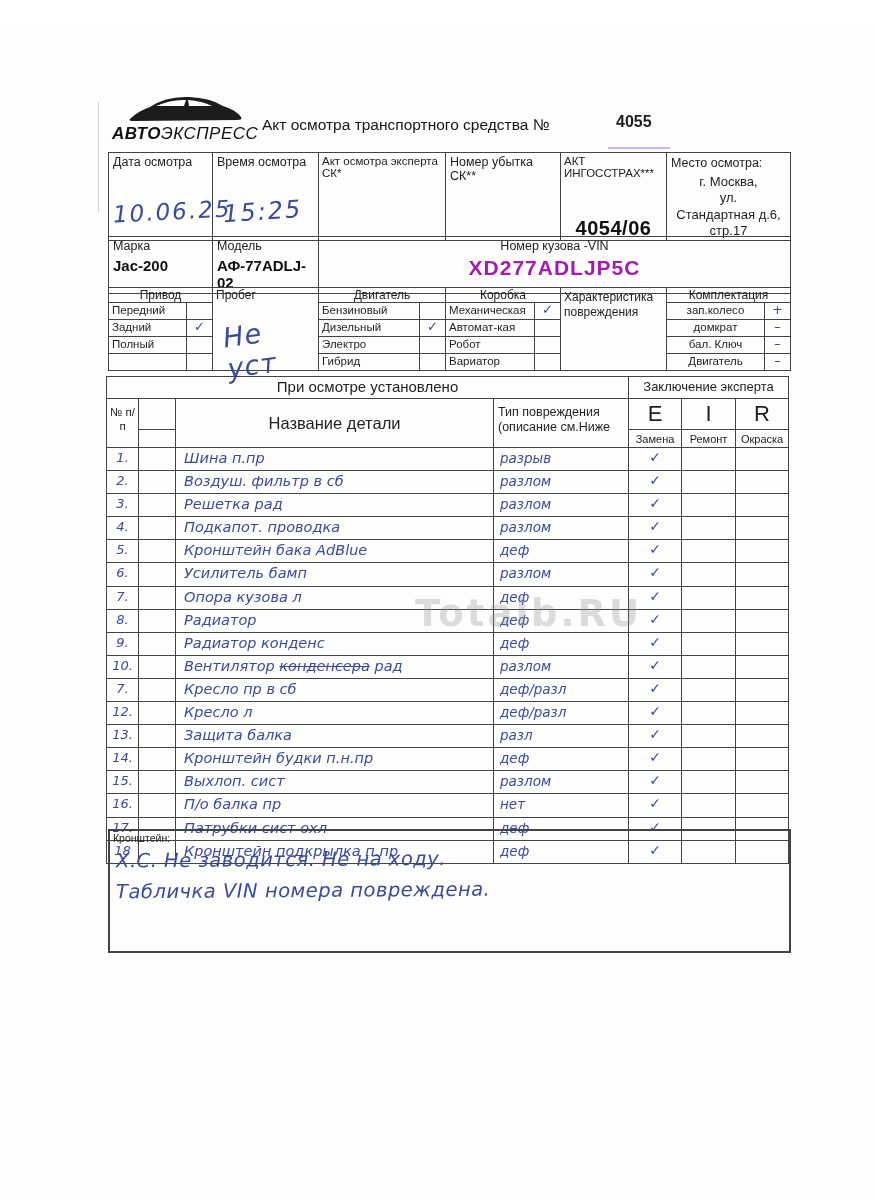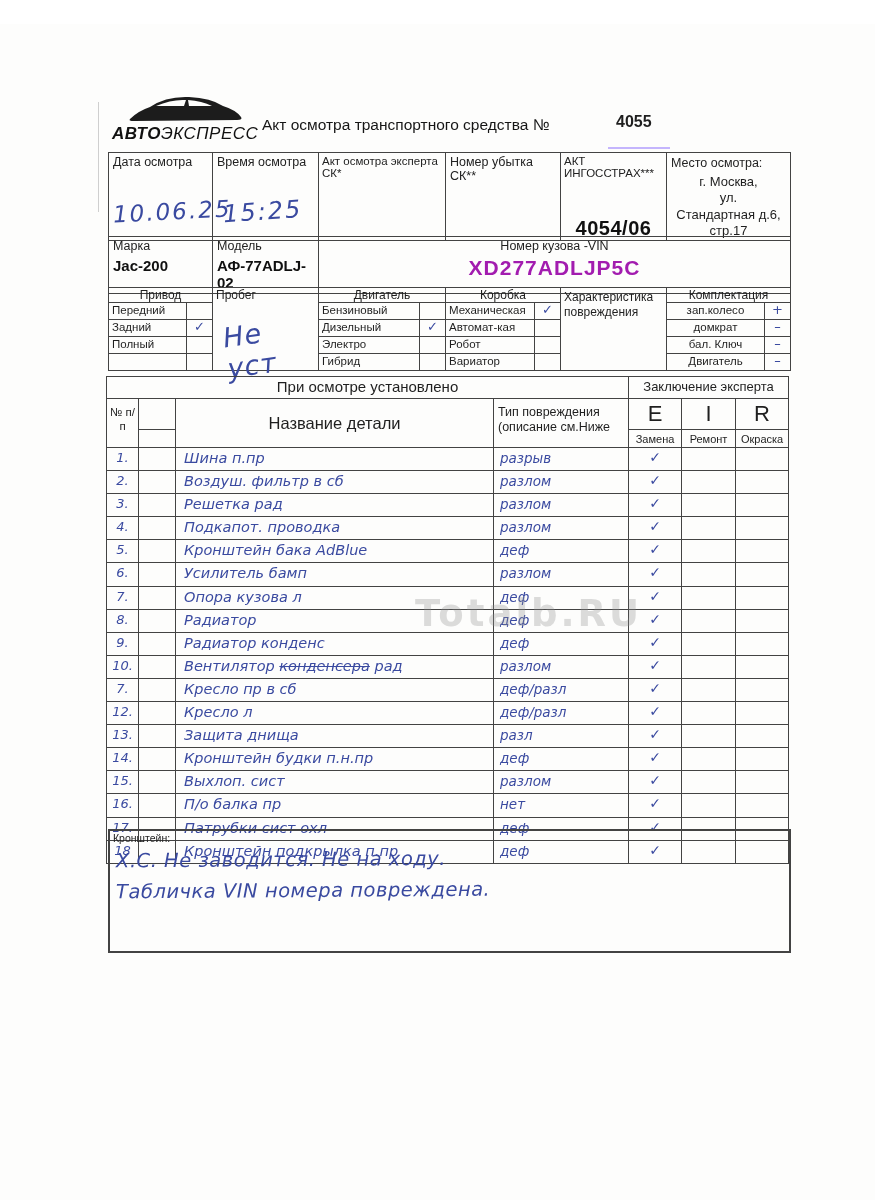--- a/index.html
+++ b/index.html
@@ -406,21 +406,21 @@
           <td></td>
           <td class="c-name hw"><span>Кресло л</span><span></span></td>
           <td class="c-dmg hw">деф/разл</td>
           <td class="c-chk hw">✓</td>
           <td class="c-chk hw"></td>
           <td class="c-chk hw"></td>
         </tr>
         <tr class="trow">
           <td class="c-num hw">13.</td>
           <td></td>
-          <td class="c-name hw"><span>Защита днища</span><span></span></td>
+          <td class="c-name hw"><span>Защита балка</span><span></span></td>
           <td class="c-dmg hw">разл</td>
           <td class="c-chk hw">✓</td>
           <td class="c-chk hw"></td>
           <td class="c-chk hw"></td>
         </tr>
         <tr class="trow">
           <td class="c-num hw">14.</td>
           <td></td>
           <td class="c-name hw"><span>Кронштейн будки п.н.пр</span><span></span></td>
           <td class="c-dmg hw">деф</td>

